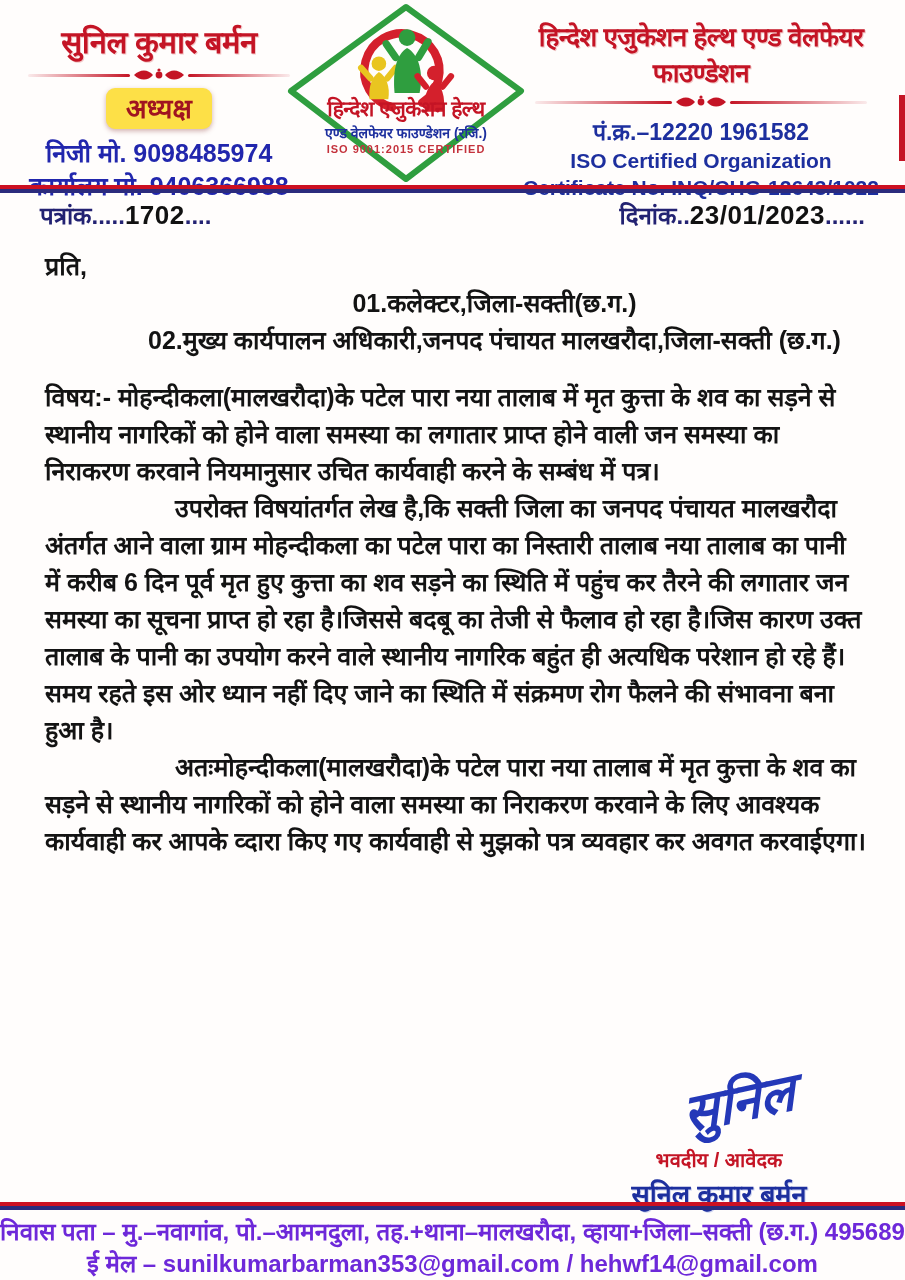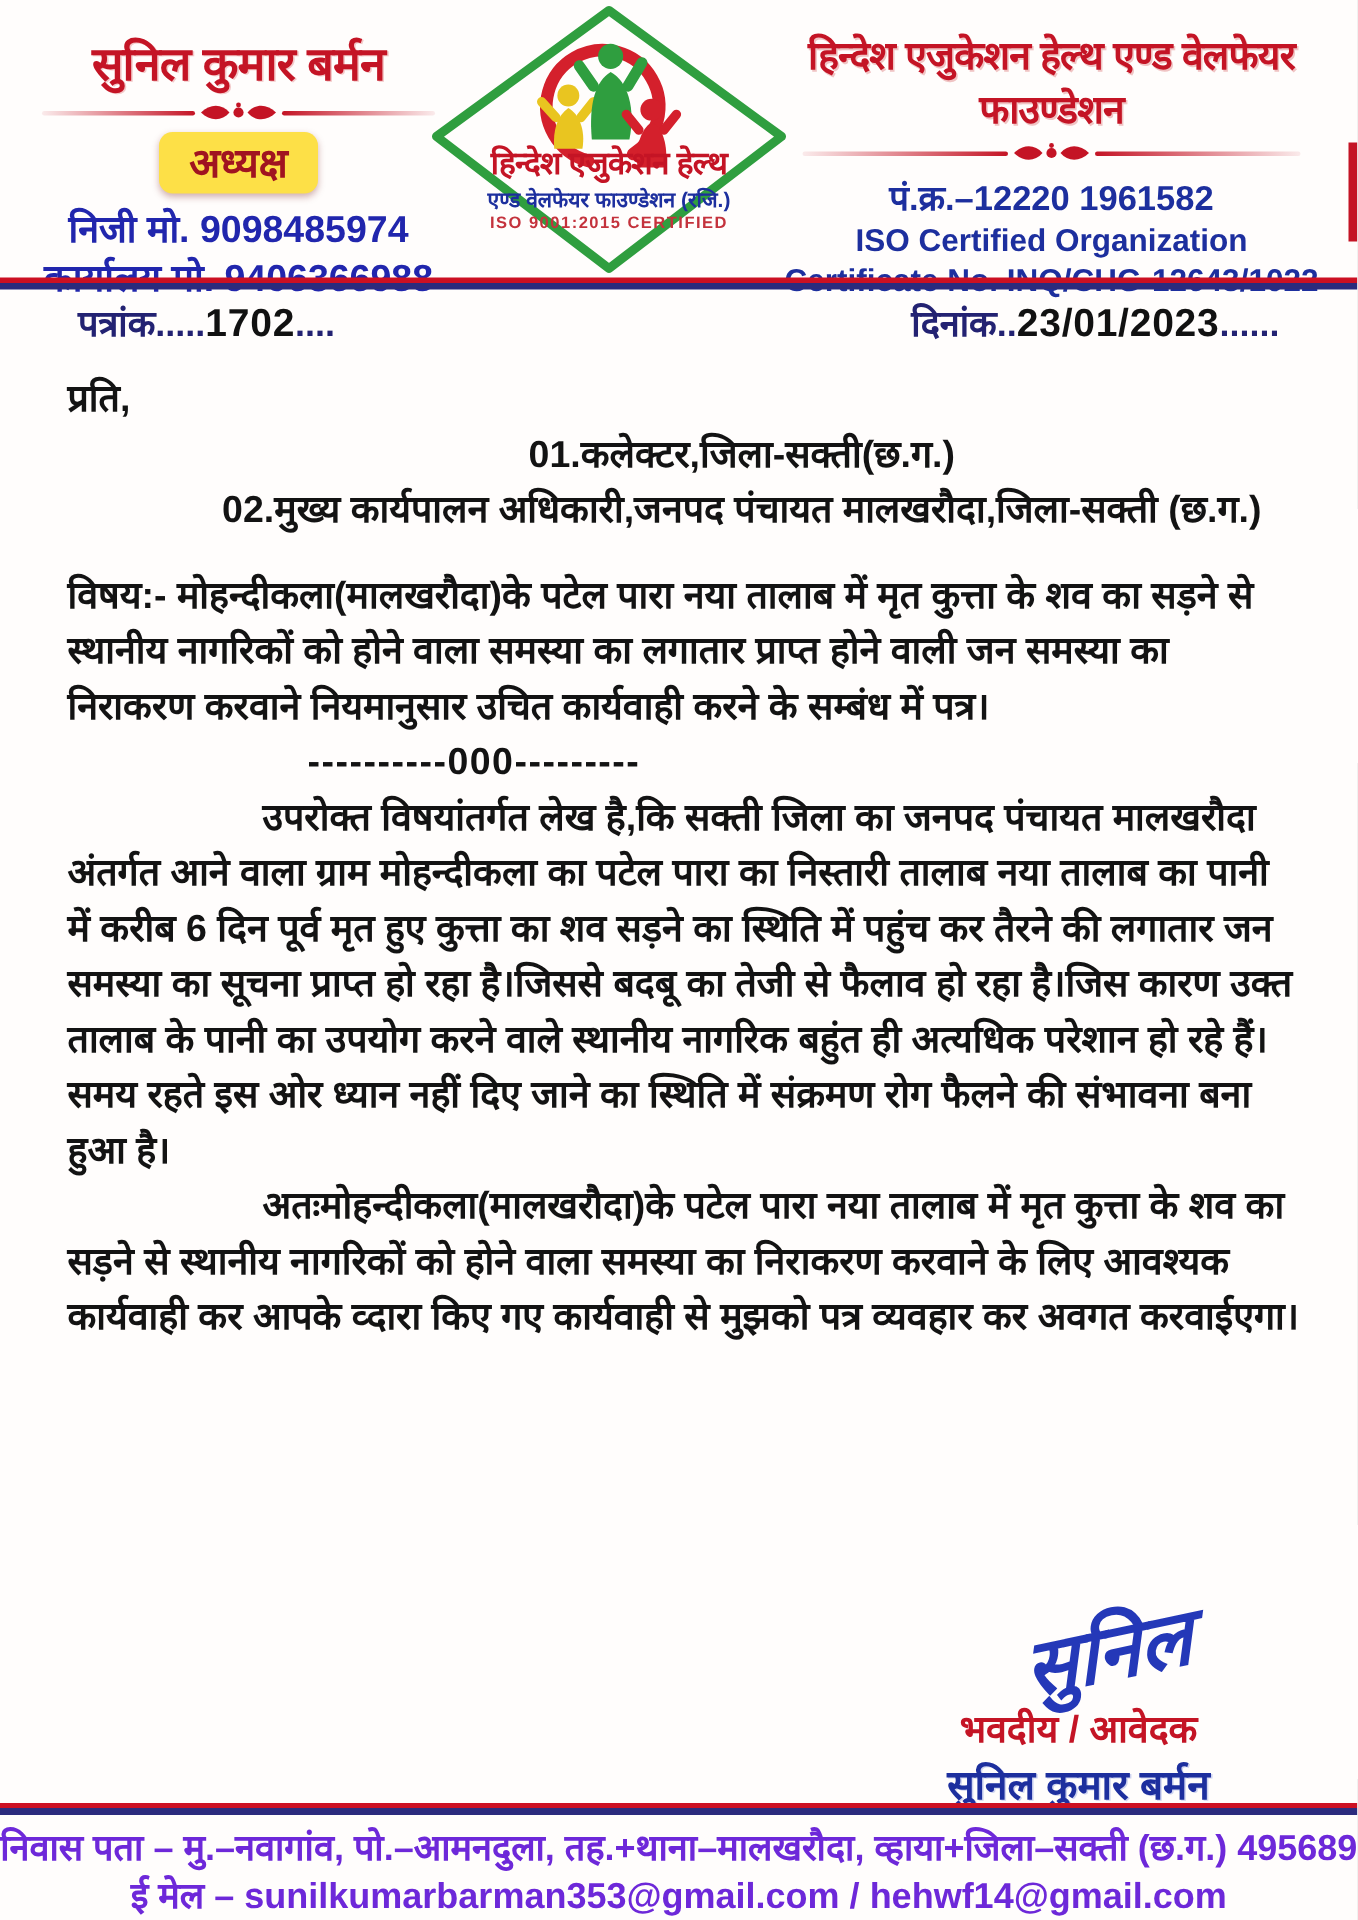--- a/index.html
+++ b/index.html
@@ -32,34 +32,34 @@
   .logo-l1 { font-size:21px; font-weight:bold; color:#c41425; letter-spacing:-0.5px; }
   .logo-l2 { font-size:14px; font-weight:bold; color:#1d2f9e; margin-top:1px; }
   .logo-l3 { font-size:11px; font-weight:bold; color:#c4323c; letter-spacing:1px; margin-top:1px; }
   .people-icon { position:absolute; left:60px; top:22px; }
   
   .rule { position:absolute; left:0; width:100%; height:8px;
           background:linear-gradient(#cc1022 0 45%, #2b2b7d 45% 100%); }
   .rule.top { top:185px; }
   .rule.bottom { top:1202px; }
   .meta-row { position:absolute; left:0; top:198px; width:100%; display:flex;
-              justify-content:space-between; padding:0 52px; font-size:24px; font-weight:bold; color:#232272; }
+              justify-content:space-between; padding:0 40px; font-size:24px; font-weight:bold; color:#232272; }
   .meta-row .num { color:#111; font-size:26px; letter-spacing:0.5px; }
   
   .body-text { position:absolute; left:45px; right:38px; top:248px;
                font-size:25px; font-weight:bold; color:#131313; line-height:37px; }
   .recipient { margin-left:77px;text-align:center; }
   .subject { margin-top:20px; }
   .separator { margin-left:160px; letter-spacing:1px; }
   .para { text-indent:130px; }
   
   .sig-block { position:absolute; right:36px; top:1076px; width:300px; text-align:center; }
   .scribble { font-size:52px; font-weight:bold; color:#2438b8; font-style:italic;
               transform:rotate(-12deg) skewX(-6deg); margin-left:90px; width:160px; line-height:54px; }
-  .closing { font-size:25px; font-weight:bold; color:#c41425; margin-top:4px; }
+  .closing { font-size:20px; font-weight:bold; color:#c41425; margin-top:16px; }
   .signatory { font-size:27px; font-weight:bold; color:#1d2f9e; text-shadow:1px 1px 0 #cfd4f0; margin-top:2px; }
   
   .footer-line { position:absolute; left:0; width:100%; text-align:center;
                  font-size:24px; font-weight:bold; color:#6d28d9; }
   .addr { top:1214px; }
   .mail { top:1246px; }
 </style>
 </head>
 <body>
 
@@ -141,21 +141,20 @@
     <div>
       <span>दिनांक</span><span>..</span><span class="num">23/01/2023</span><span>......</span>
     </div>
   </div>
 
   <main class="body-text">
     <p>प्रति,</p>
     <p class="recipient">01.कलेक्टर,जिला-सक्ती(छ.ग.)</p>
     <p class="recipient">02.मुख्य कार्यपालन अधिकारी,जनपद पंचायत मालखरौदा,जिला-सक्ती (छ.ग.)</p>
     <p class="subject">विषय:-   मोहन्दीकला(मालखरौदा)के पटेल पारा नया तालाब में मृत कुत्ता के शव का सड़ने से स्थानीय नागरिकों को होने वाला समस्या का लगातार प्राप्त होने वाली जन समस्या का निराकरण करवाने नियमानुसार उचित कार्यवाही करने के सम्बंध में पत्र।</p>
-    <p class="separator">----------000---------</p>
     <p class="para">उपरोक्त विषयांतर्गत लेख है,कि सक्ती जिला का जनपद पंचायत मालखरौदा अंतर्गत आने वाला ग्राम मोहन्दीकला का पटेल पारा का निस्तारी तालाब नया तालाब का पानी में करीब 6 दिन पूर्व मृत हुए कुत्ता का शव सड़ने का स्थिति में पहुंच कर तैरने की लगातार जन समस्या का सूचना प्राप्त हो रहा है।जिससे बदबू का तेजी से फैलाव हो रहा है।जिस कारण उक्त तालाब के पानी का उपयोग करने वाले स्थानीय नागरिक बहुंत ही अत्यधिक परेशान हो रहे हैं।समय रहते इस ओर ध्यान नहीं दिए जाने का स्थिति में संक्रमण रोग फैलने की संभावना बना हुआ है।</p>
     <p class="para">अतःमोहन्दीकला(मालखरौदा)के पटेल पारा नया तालाब में मृत कुत्ता के शव का सड़ने से स्थानीय नागरिकों को होने वाला समस्या का निराकरण करवाने के लिए आवश्यक कार्यवाही कर आपके व्दारा किए गए कार्यवाही से मुझको पत्र व्यवहार कर अवगत करवाईएगा।</p>
   </main>
 
   <div class="sig-block">
     <div class="scribble">सुनिल</div>
     <div class="closing">भवदीय / आवेदक</div>
     <div class="signatory">सुनिल कुमार बर्मन</div>
   </div>
 

